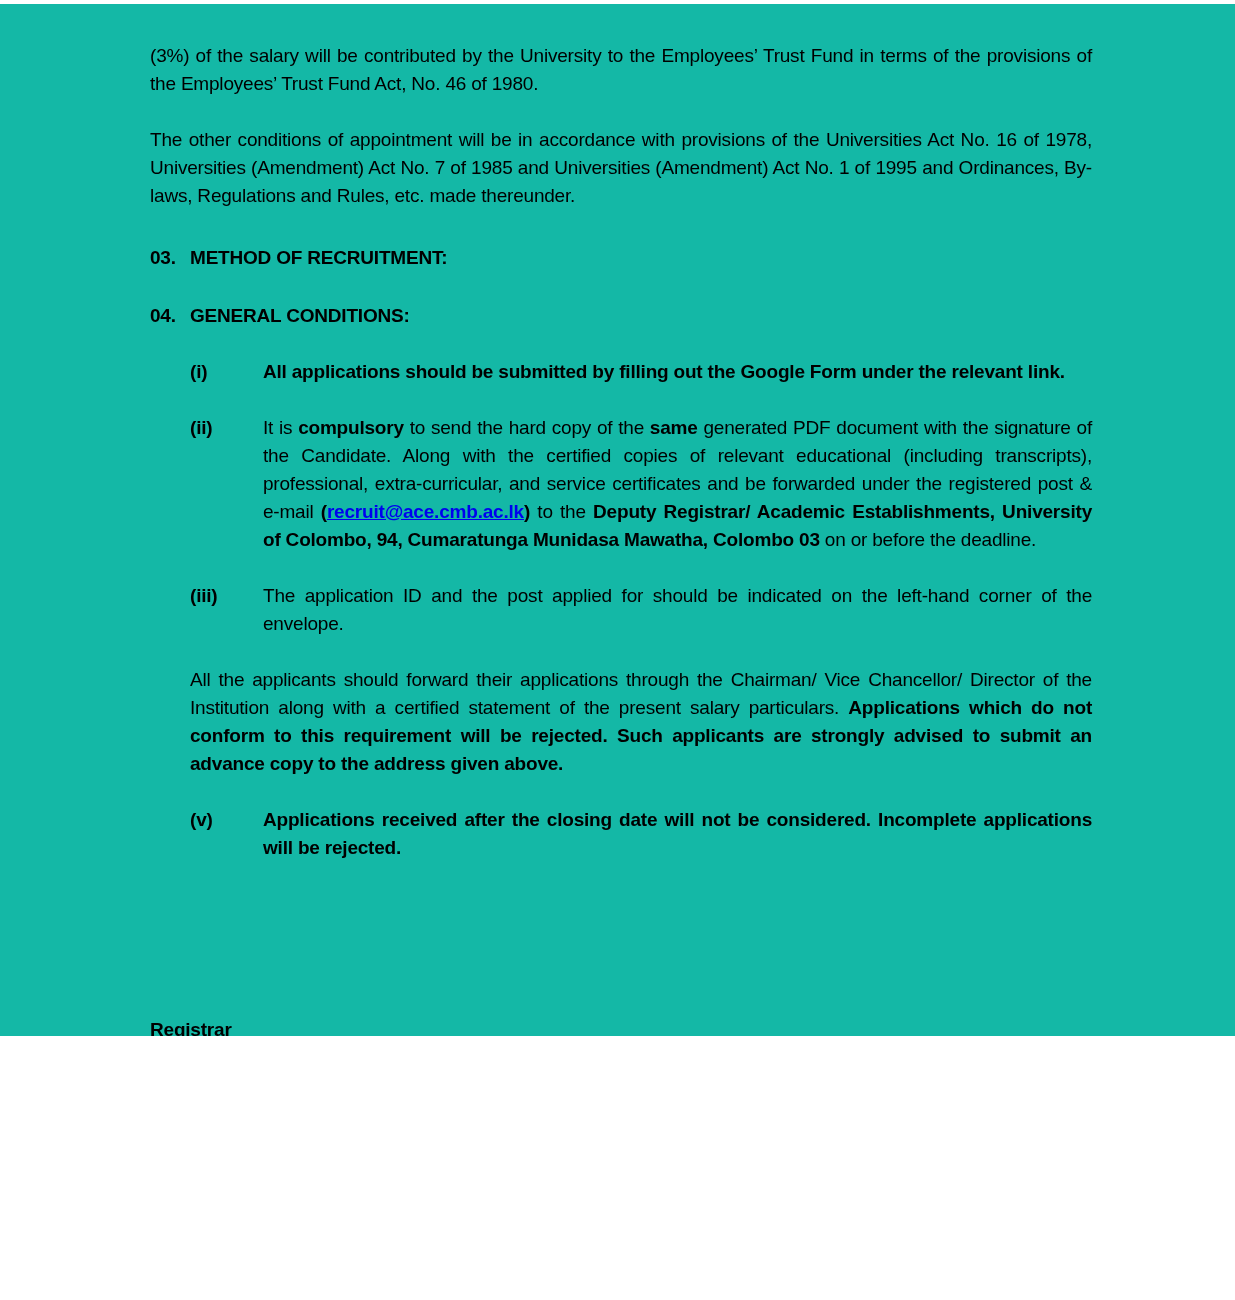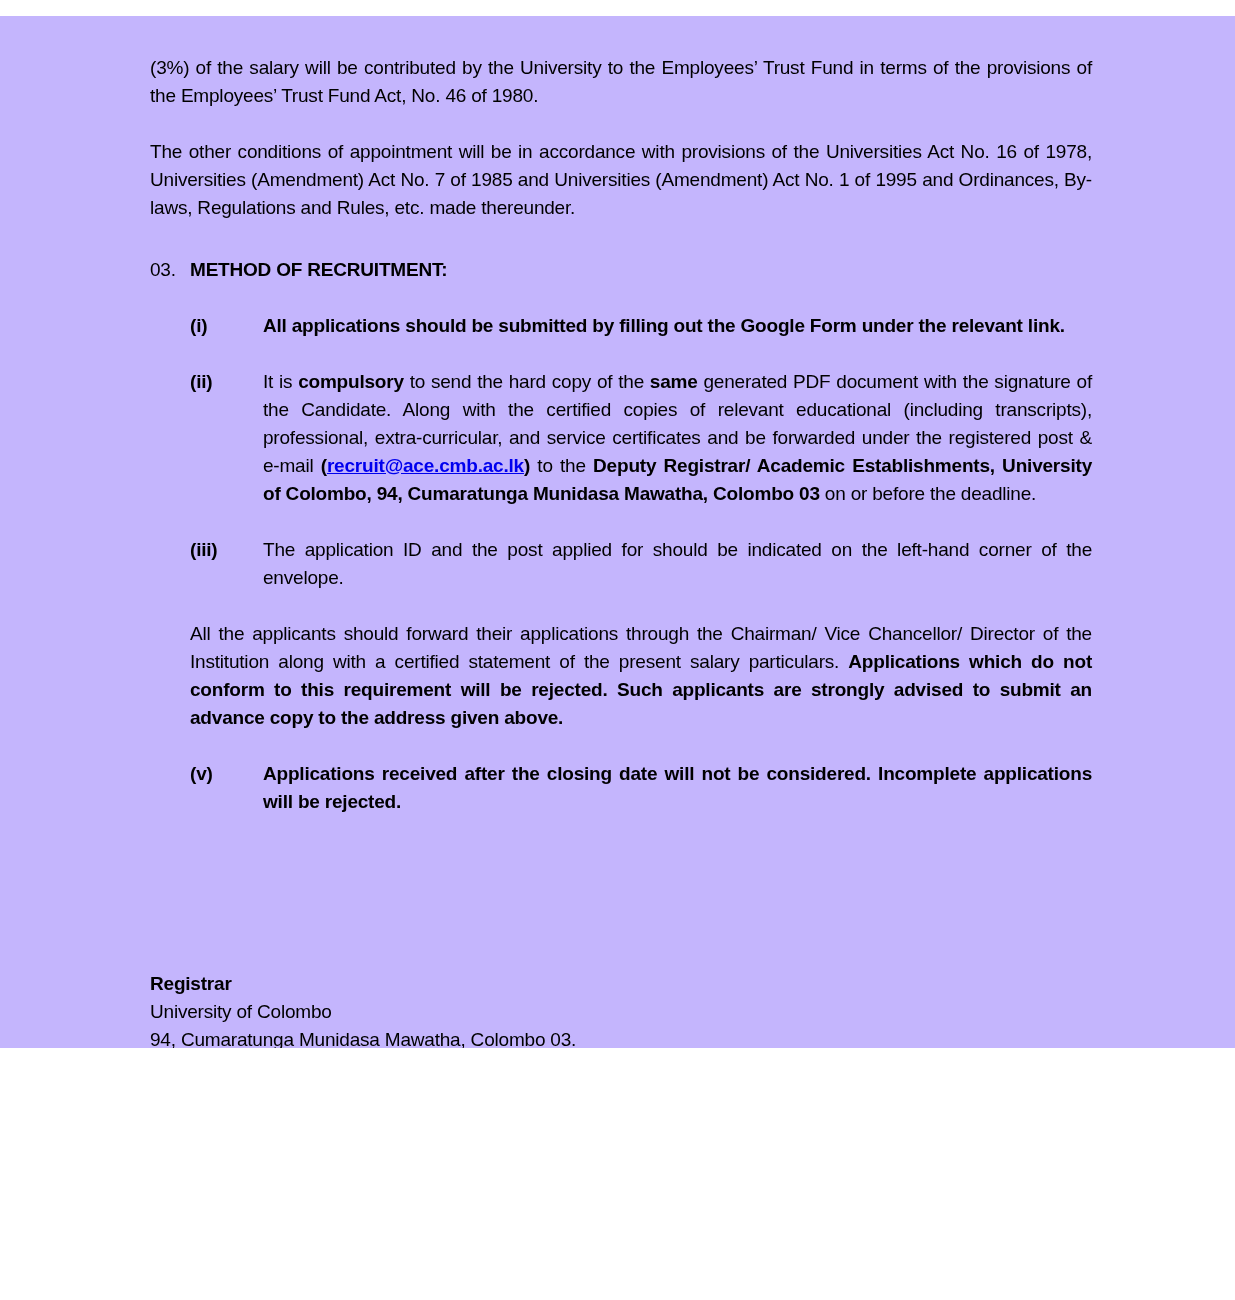--- a/index.html
+++ b/index.html
@@ -1,22 +1,22 @@
 <!DOCTYPE html>
 <html><head>
 <meta charset="utf-8">
 <style>
   * { margin: 0; padding: 0; box-sizing: border-box; }
   html, body { background: #ffffff; }
   .page {
     position: relative;
     width: 1235px;
     height: 1032px;
-    margin: 16px auto;
-    background: #c4b5fd;
+    margin: 4px auto;
+    background: #14b8a6;
     color: #000000;
     font-family: "Liberation Sans", sans-serif;
     font-size: 19px;
     line-height: 28px;
     letter-spacing: -0.2px;
     overflow: hidden;
   }
   .content {
     padding: 38px 143px 0 150px;
   }
@@ -26,21 +26,21 @@
   }
   .b { font-weight: 700; }
   .section-row {
     display: flex;
     align-items: baseline;
     white-space: nowrap;
   }
   .section-row .sec-num {
     width: 40px;
     flex: 0 0 40px;
-    font-weight: 400;
+    font-weight: 700;
   }
   .section-row .sec-title { font-weight: 700; }
   .section-row .sec-value { margin-left: 26px; font-weight: 400; }
   .sec-method { margin-top: 34px; }
   .sec-general { margin-top: 30px; margin-bottom: 28px; }
   .cond {
     display: flex;
     margin: 28px 0 0 40px;
   }
   .cond .marker {
@@ -69,20 +69,24 @@
 
     <p class="para">(3%) of the salary will be contributed by the University to the Employees’ Trust Fund in terms of the provisions of the Employees’ Trust Fund Act, No. 46 of 1980.</p>
 
     <p class="para">The other conditions of appointment will be in accordance with provisions of the Universities Act No. 16 of 1978, Universities (Amendment) Act No. 7 of 1985 and Universities (Amendment) Act No. 1 of 1995 and Ordinances, By-laws, Regulations and Rules, etc. made thereunder.</p>
 
     <div class="section-row sec-method">
       <span class="sec-num">03.</span>
       <span class="sec-title">METHOD OF RECRUITMENT:</span>
     </div>
 
+    <div class="section-row sec-general">
+      <span class="sec-num">04.</span>
+      <span class="sec-title">GENERAL CONDITIONS:</span>
+    </div>
 
     <div class="cond">
       <span class="marker">(i)</span>
       <div class="cond-text">
         <span class="b">All applications should be submitted by filling out the Google Form under the relevant link.</span>
       </div>
     </div>
 
     <div class="cond">
       <span class="marker">(ii)</span>

